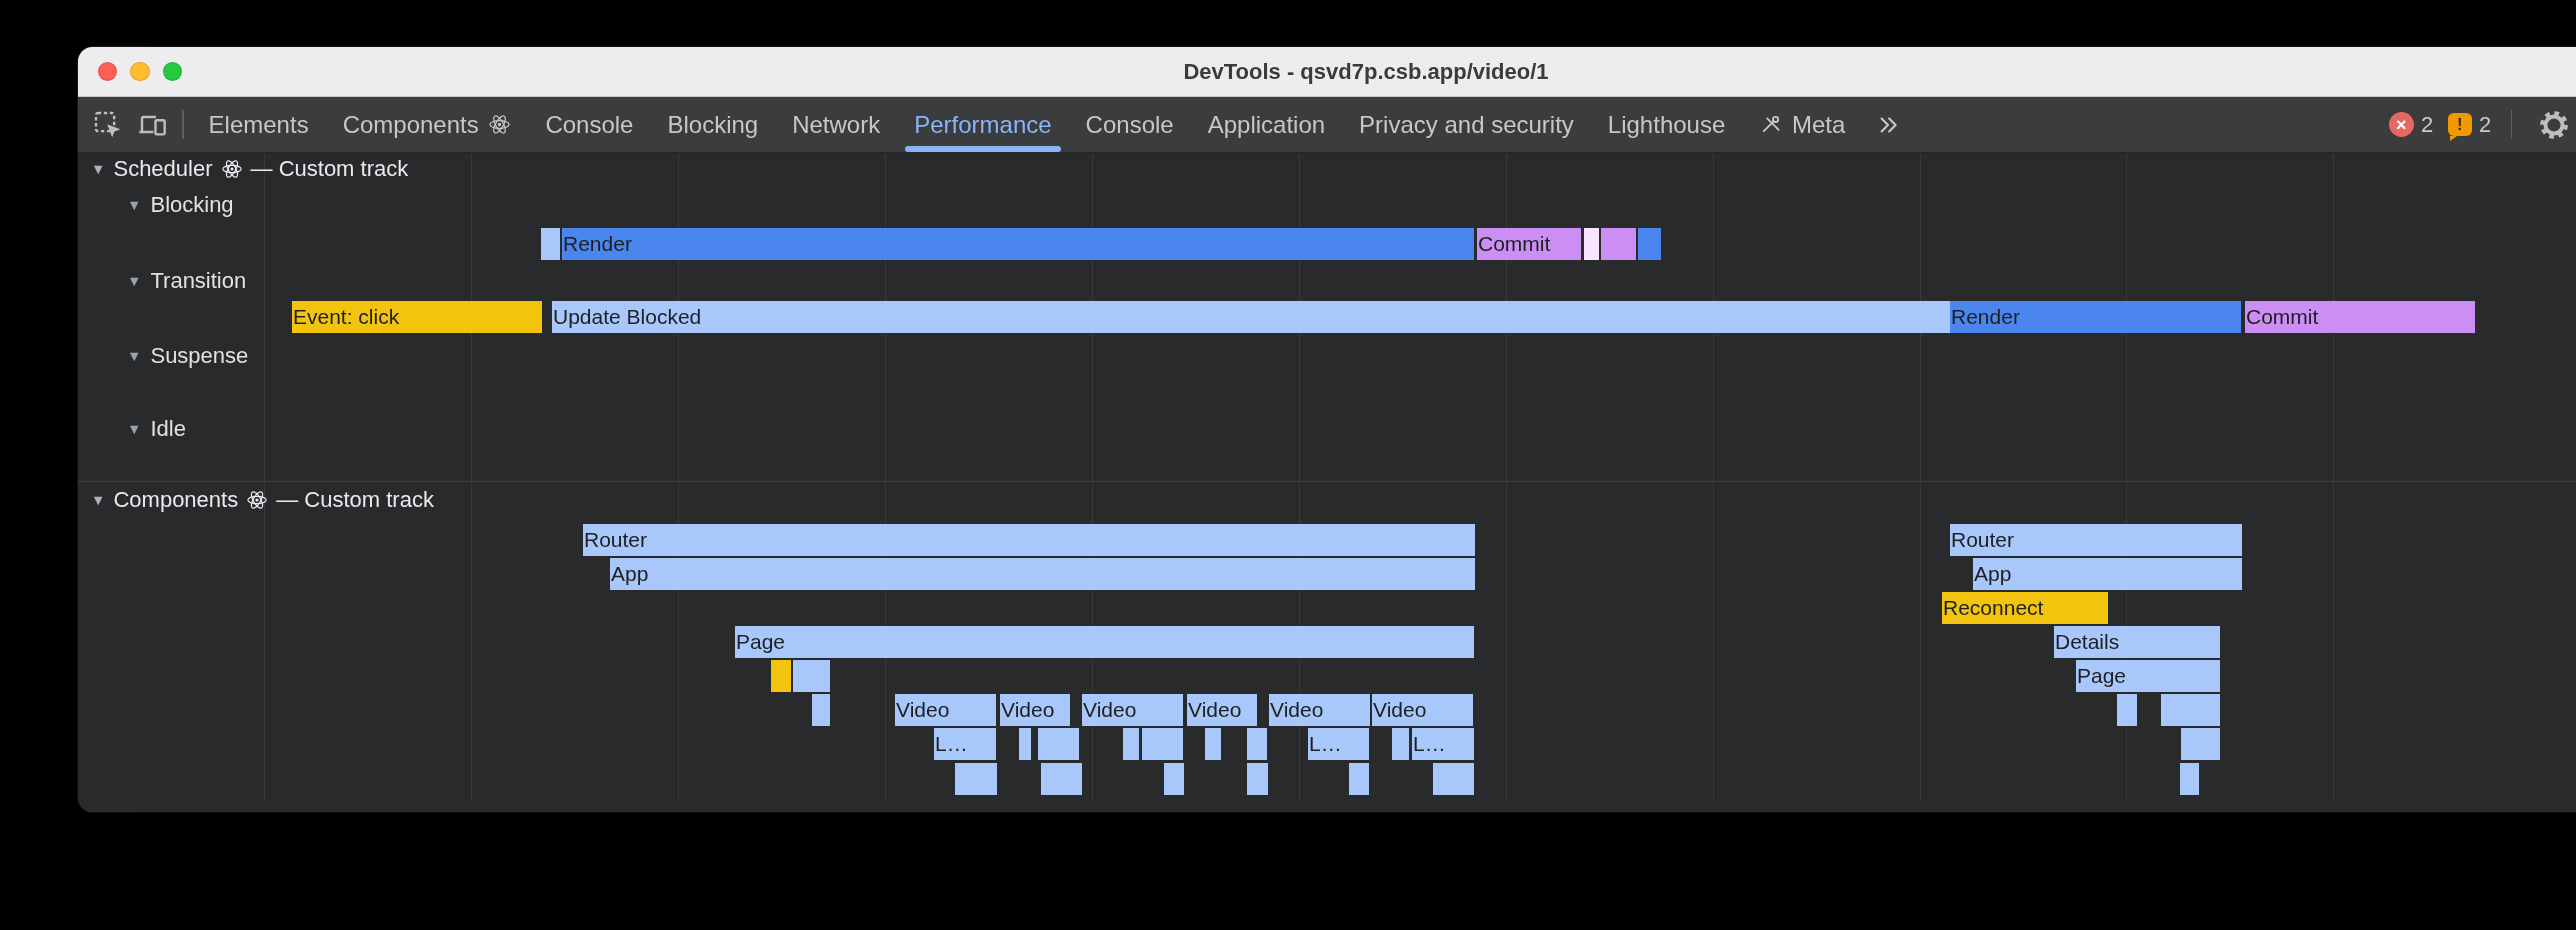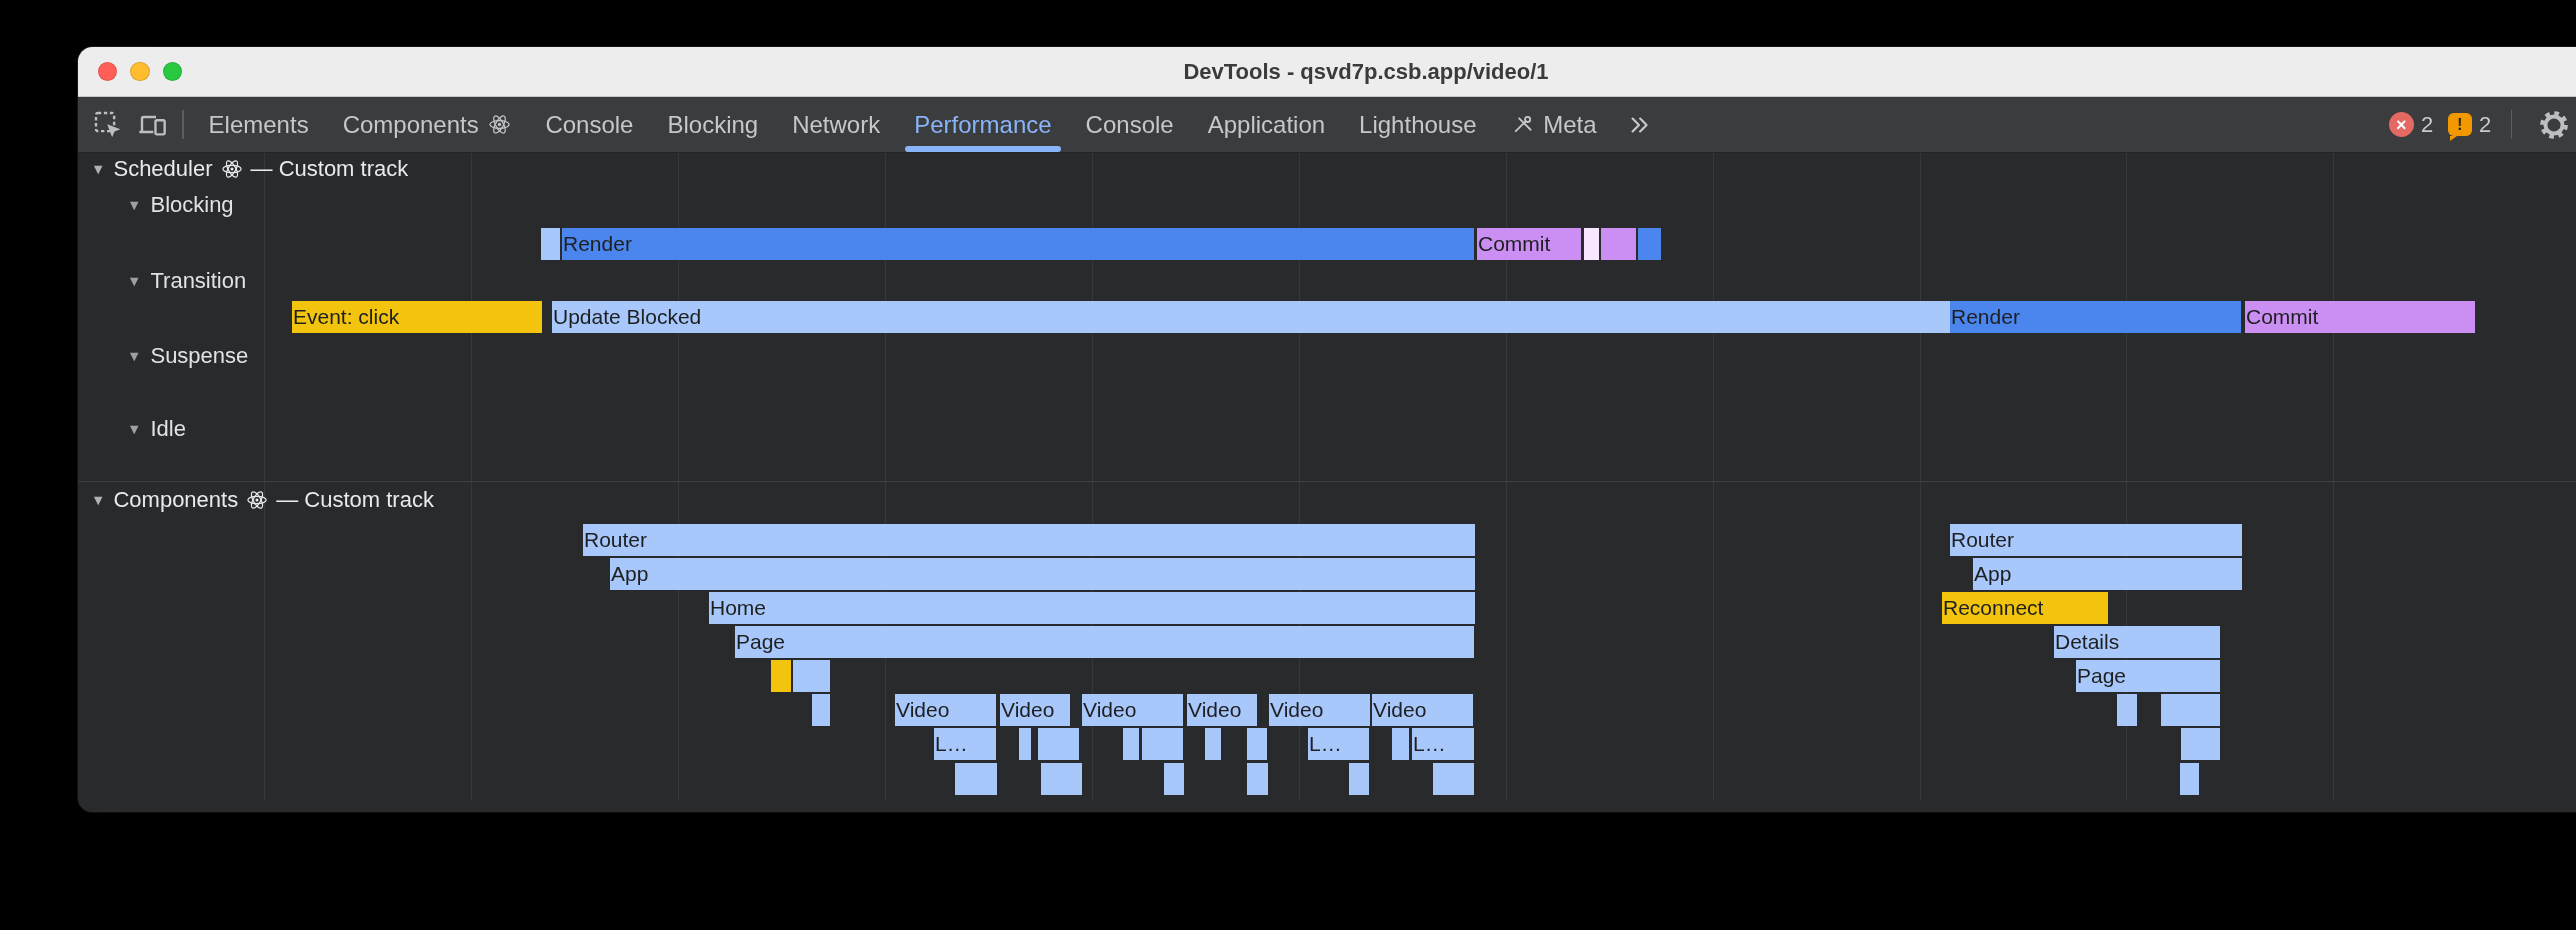--- a/index.html
+++ b/index.html
@@ -121,20 +121,23 @@
         <div class="tab active">
           <span>Performance</span>
         </div>
         <div class="tab">
           <span>Console</span>
         </div>
         <div class="tab">
           <span>Application</span>
         </div>
         <div class="tab">
+          <span>Privacy and security</span>
+        </div>
+        <div class="tab">
           <span>Lighthouse</span>
         </div>
         <div class="tab">
           <span class="ticon">
             <svg viewBox="0 0 24 24" width="23" height="23" fill="none" stroke="currentColor" stroke-width="1.9" stroke-linecap="round">
               <path d="M5 19 L15.5 8.5"></path>
               <circle cx="17.3" cy="6.7" r="2.7"></circle>
               <path d="M8.5 5.5 L19 16"></path>
               <path d="M19 16 l1.5 1.5"></path>
             </svg>
@@ -260,23 +263,20 @@
           </svg>
         </span>
         <span>— Custom track</span>
       </div>
       <div class="bar" style="left: 505px; top: 371px; width: 892px; height: 32px; background: rgb(168, 199, 250);">
         <span>Router</span>
       </div>
       <div class="bar" style="left: 532px; top: 405px; width: 865px; height: 32px; background: rgb(168, 199, 250);">
         <span>App</span>
       </div>
-      <div class="bar" style="left: 631px; top: 439px; width: 766px; height: 32px; background: rgb(168, 199, 250);">
-        <span>Home</span>
-      </div>
       <div class="bar" style="left: 657px; top: 473px; width: 739px; height: 32px; background: rgb(168, 199, 250);">
         <span>Page</span>
       </div>
       <div class="bar" style="left: 693px; top: 507px; width: 19.5px; height: 32px; background: rgb(242, 196, 13);"></div>
       <div class="bar" style="left: 715px; top: 507px; width: 37px; height: 32px; background: rgb(168, 199, 250);"></div>
       <div class="bar" style="left: 734px; top: 541px; width: 18px; height: 32px; background: rgb(168, 199, 250);"></div>
       <div class="bar" style="left: 817px; top: 541px; width: 101px; height: 32px; background: rgb(168, 199, 250);">
         <span>Video</span>
       </div>
       <div class="bar" style="left: 922px; top: 541px; width: 70px; height: 32px; background: rgb(168, 199, 250);">

